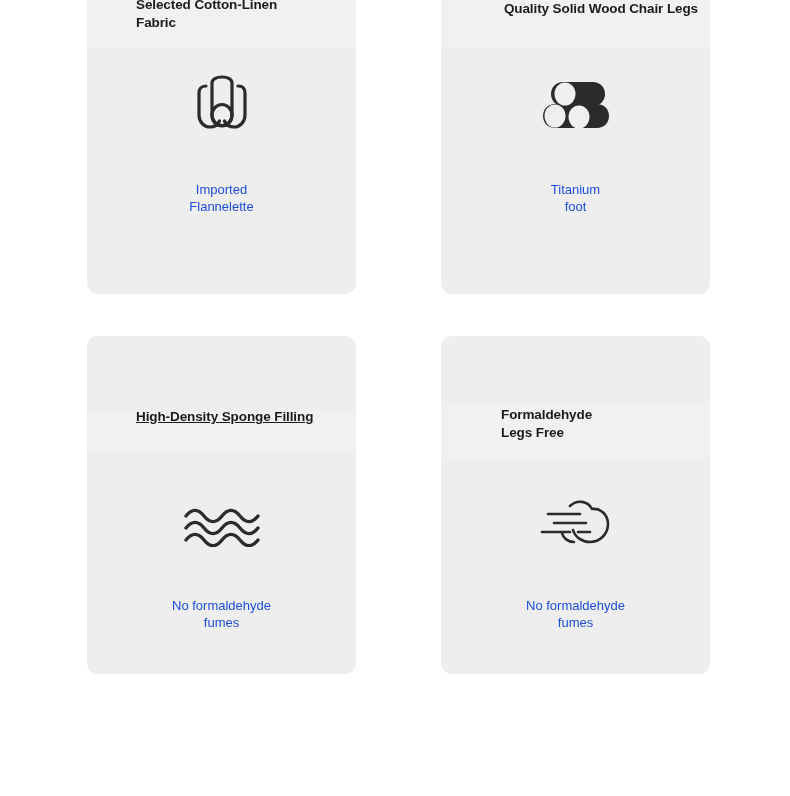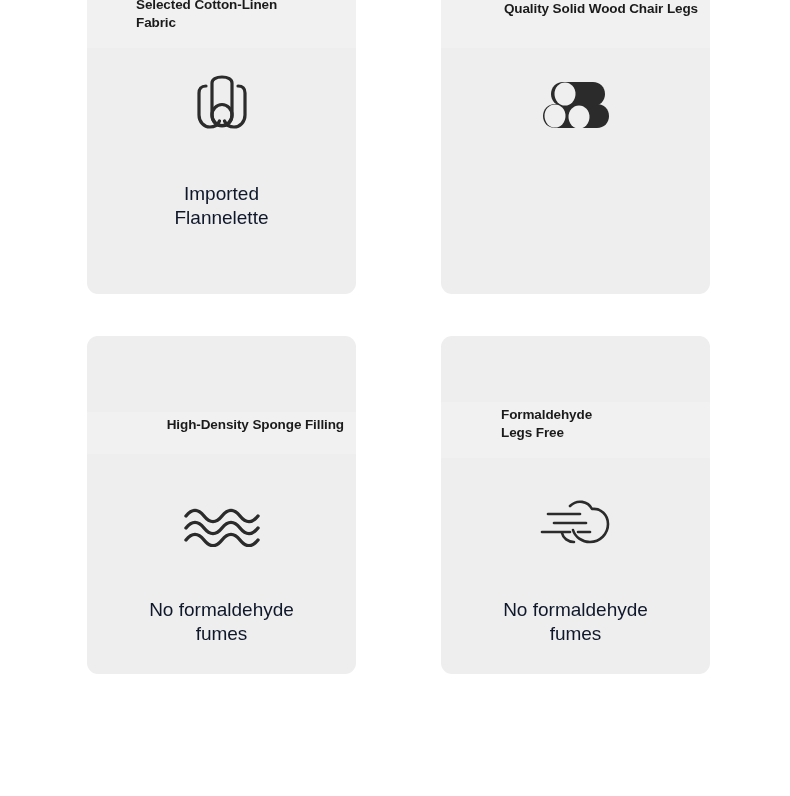--- a/index.html
+++ b/index.html
@@ -81,37 +81,37 @@
     align-items: center;
     justify-content: center;
   }
 
   .card-sub {
     position: absolute;
     left: 14px;
     right: 14px;
     top: 222px;
     text-align: center;
-    font-size: 19px;
+    font-size: 13px;
     font-weight: 300;
     line-height: 1.28;
-    color: #0f172a;
+    color: #1d4ed8;
     white-space: pre-line;
   }
 
   
   .card.c1 .card-title { left: 49px; top: 40px; text-align: left; }
   .card.c1 .icon-wrap  { top: 108px; }
   .card.c1 .card-sub   { top: 226px; }
 
   .card.c2 .card-title { left: 12px; right: 12px; top: 44px; text-align: right; }
   .card.c2 .icon-wrap  { top: 112px; }
   .card.c2 .card-sub   { top: 226px; }
 
-  .card.c3 .card-title { left: 49px; top: 80px; text-align: right; }
+  .card.c3 .card-title { left: 49px; top: 72px; text-align: left; text-decoration: underline; }
   .card.c3 .icon-wrap  { top: 152px; }
   .card.c3 .card-sub   { top: 262px; }
   .card.c3 .card-band  { top: 76px; height: 42px; }
 
   .card.c4 .card-title { left: 60px; top: 70px; text-align: left; }
   .card.c4 .icon-wrap  { top: 150px; }
   .card.c4 .card-sub   { top: 262px; }
   .card.c4 .card-band  { top: 66px; height: 56px; }
 
   svg { display: block; }
@@ -144,20 +144,22 @@
       <div class="icon-wrap">
         <svg width="70" height="58" viewBox="0 0 70 58" fill="#2b2b2b">
           <path d="M22 4 H52 C59 4 64 9 64 16 C64 23 59 28 52 28 H22 C15 28 10 23 10 16 C10 9 15 4 22 4 Z"></path>
           <path d="M36 26 H56 C63 26 68 31 68 38 C68 45 63 50 56 50 H36 C29 50 24 45 24 38 C24 31 29 26 36 26 Z"></path>
           <path d="M14 26 H34 C41 26 46 31 46 38 C46 45 41 50 34 50 H14 C7 50 2 45 2 38 C2 31 7 26 14 26 Z"></path>
           <ellipse cx="24" cy="16" rx="10.5" ry="11.5" fill="#efefef"></ellipse>
           <ellipse cx="14" cy="38" rx="10.5" ry="11.5" fill="#efefef"></ellipse>
           <ellipse cx="38" cy="39" rx="10.5" ry="11.5" fill="#efefef"></ellipse>
         </svg>
       </div>
+      <div class="card-sub">Titanium
+foot</div>
     </div>
 
     <div class="card c3">
       <div class="card-band"></div>
       <div class="card-title">High-Density Sponge Filling</div>
       <div class="icon-wrap">
         <svg width="80" height="40" viewBox="0 0 80 40" fill="none" stroke="#2b2b2b" stroke-width="3.4" stroke-linecap="round">
           <path d="M4 9 C10 1.5 16 1.5 22 9 C28 16.5 34 16.5 40 9 C46 1.5 52 1.5 58 9 C64 16.5 70 16.5 76 9"></path>
           <path d="M4 21 C10 13.5 16 13.5 22 21 C28 28.5 34 28.5 40 21 C46 13.5 52 13.5 58 21 C64 28.5 70 28.5 76 21"></path>
           <path d="M4 33 C10 25.5 16 25.5 22 33 C28 40.5 34 40.5 40 33 C46 25.5 52 25.5 58 33 C64 40.5 70 40.5 76 33"></path>

